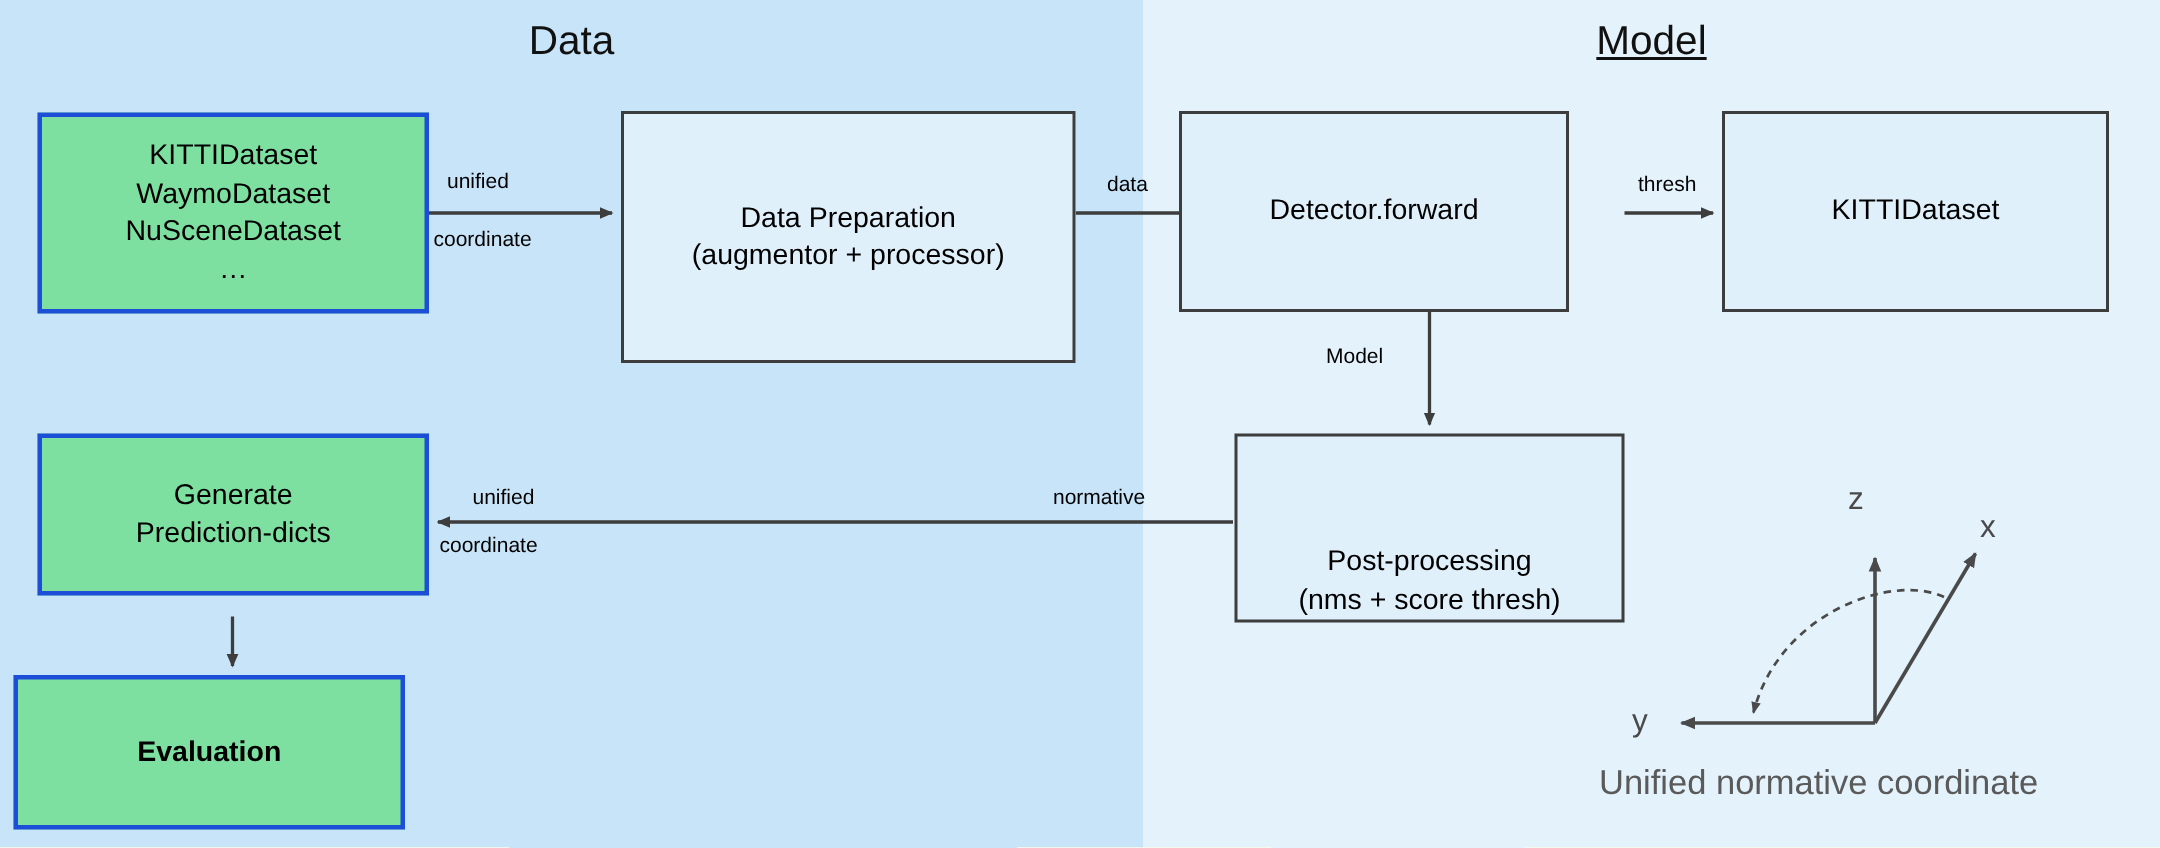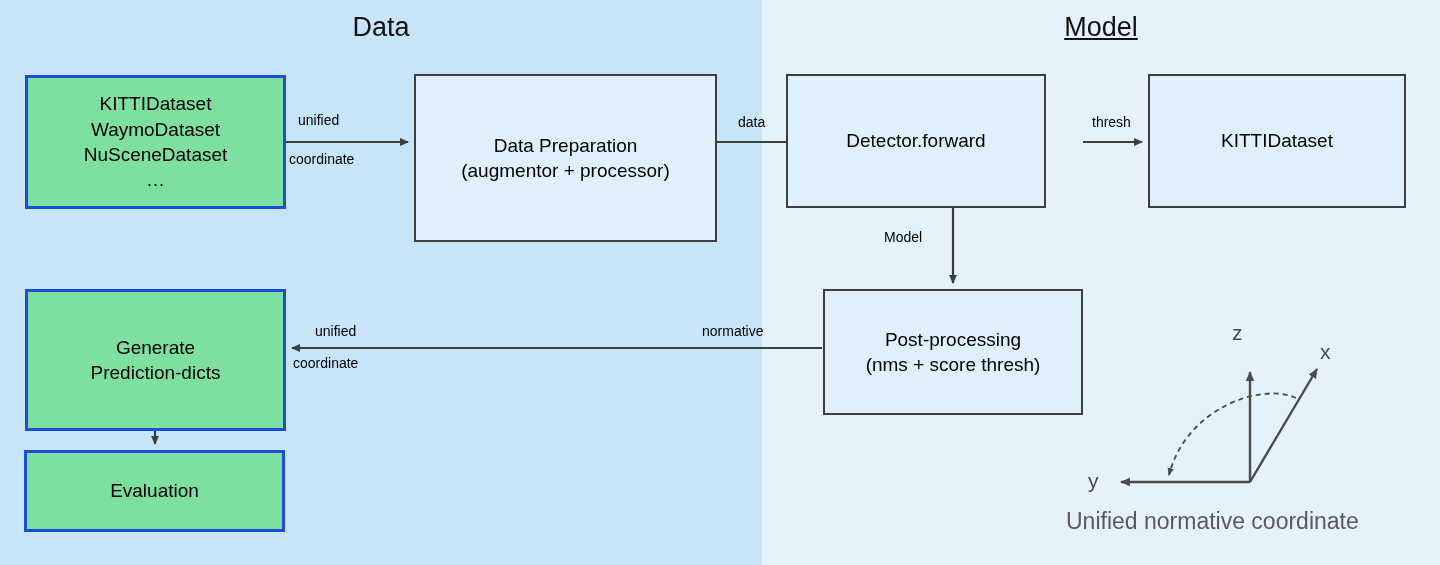--- a/index.html
+++ b/index.html
@@ -60,23 +60,23 @@
   .node.blue {
     background: #e0f0fb;
     border: 2px solid #3d3d3d;
   }
   .node .node-text { display: block; width: 100%; padding: 0 6px; }
 
   #node-datasets   { left: 25px;  top: 75px;  width: 261px; height: 134px; }
   #node-dataprep   { left: 414px; top: 74px;  width: 303px; height: 168px; }
   #node-detector   { left: 786px; top: 74px;  width: 260px; height: 134px; }
   #node-optimization { left: 1148px; top: 74px; width: 258px; height: 134px; }
-  #node-postproc   { left: 823px; top: 289px; width: 260px; height: 126px; }
-  #node-genpred    { left: 25px;  top: 289px; width: 261px; height: 142px; }
-  #node-eval       { left: 24px;  top: 450px; width: 261px; height: 82px; }
+  #node-postproc   { left: 823px; top: 289px; width: 260px; height: 126px; align-items: flex-end; }
+  #node-genpred    { left: 25px;  top: 289px; width: 261px; height: 108px; }
+  #node-eval       { left: 9px;  top: 450px; width: 261px; height: 103px; font-weight: bold; }
 
   .edge-svg {
     position: absolute;
     left: 0;
     top: 0;
     width: 1440px;
     height: 565px;
     pointer-events: none;
     overflow: visible;
   }

